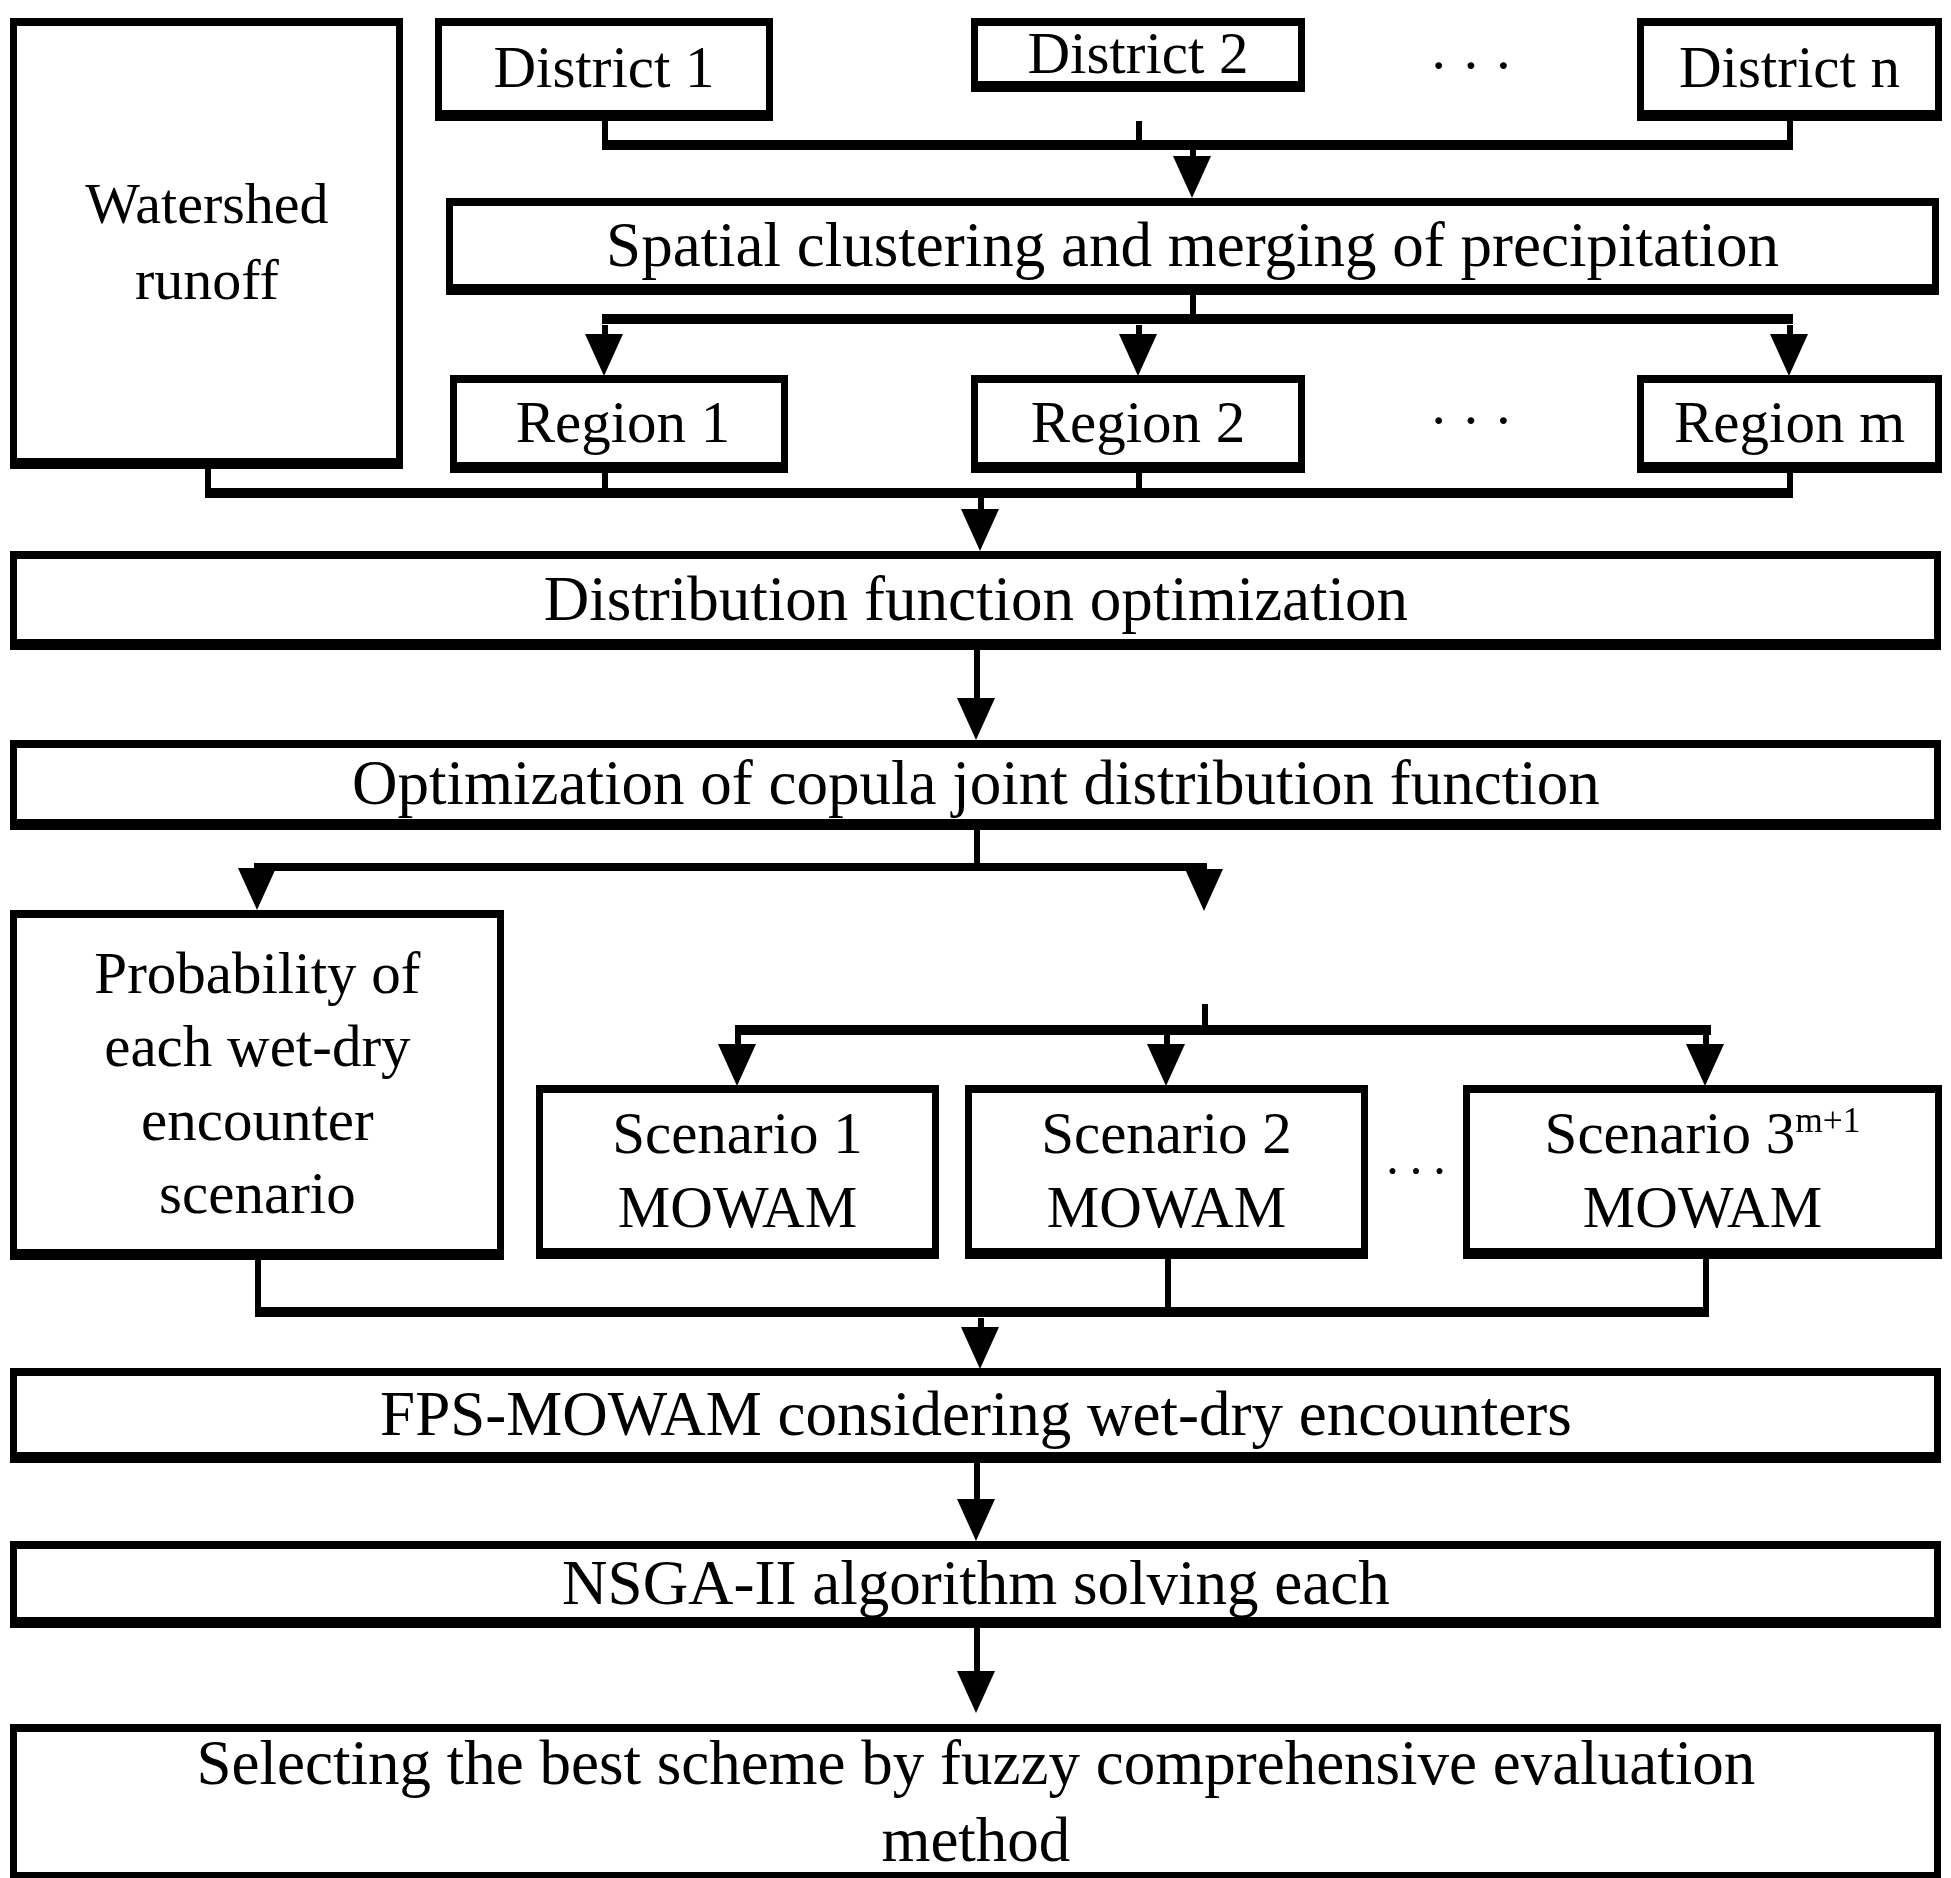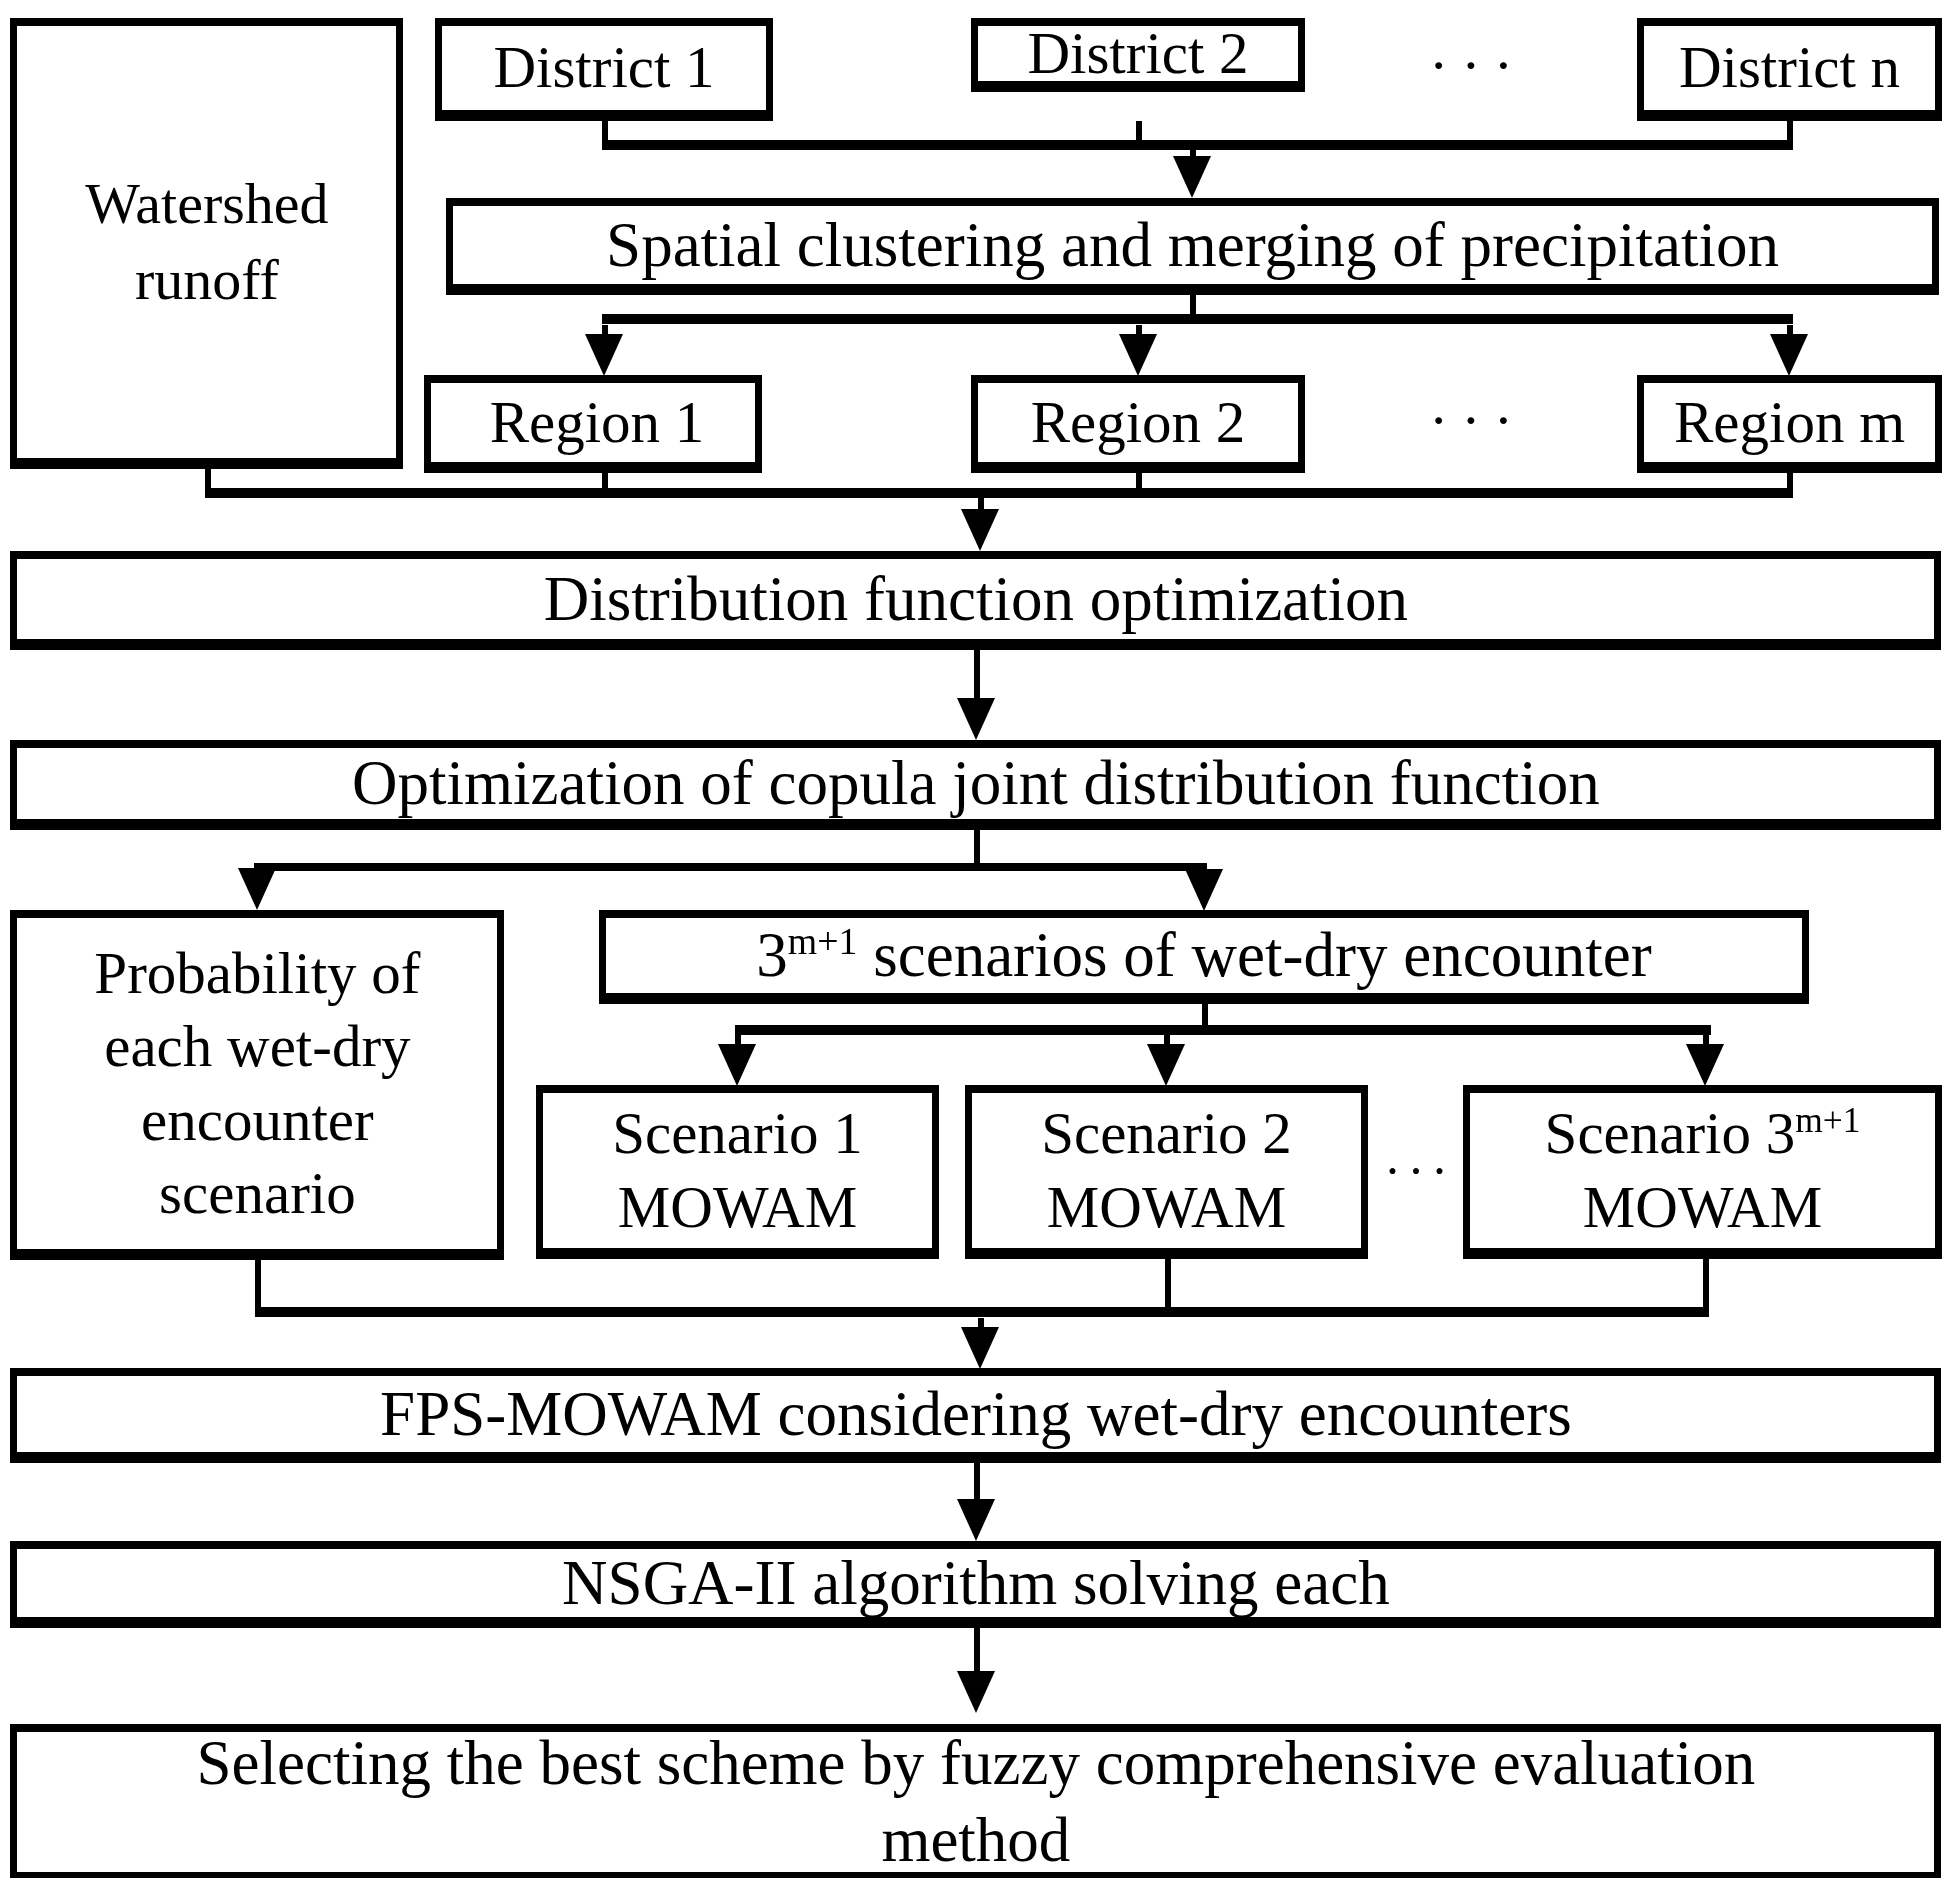--- a/index.html
+++ b/index.html
@@ -70,21 +70,21 @@
   </div>
   <div class="dots" style="left:1305px; top:18.4px; width:332px; height:95px;">···</div>
   <div class="box f74" style="left:1637px; top:18.4px; width:305px; height:103px;">
     <span>District n</span>
   </div>
 
   <div class="box f78" style="left:446px; top:198px; width:1493px; height:97px;">
     <span>Spatial clustering and merging of precipitation</span>
   </div>
 
-  <div class="box f74" style="left:424px; top:375px; width:338px; height:98px;padding-left:8px;">
+  <div class="box f74" style="left:450px; top:375px; width:338px; height:98px;padding-left:8px;">
     <span>Region 1</span>
   </div>
   <div class="box f74" style="left:971px; top:375px; width:334px; height:98px;">
     <span>Region 2</span>
   </div>
   <div class="dots" style="left:1305px; top:375px; width:332px; height:90px;">···</div>
   <div class="box f74" style="left:1637px; top:375px; width:305px; height:98px;">
     <span>Region m</span>
   </div>
 
@@ -96,25 +96,20 @@
     <span>Optimization of copula joint distribution function</span>
   </div>
 
   <div class="box f74" style="left:10.4px; top:910px; width:494px; height:350px; line-height:1.24;">
     <span class="lnrow">Probability of</span>
     <span class="lnrow">each wet-dry</span>
     <span class="lnrow">encounter</span>
     <span class="lnrow">scenario</span>
   </div>
 
-  <div class="box f78" style="left:599px; top:910px; width:1210px; height:94px;">
-    <span class="lnrow">
-      <span>3</span><span class="sp">m+1</span><span> scenarios of wet-dry encounter</span>
-    </span>
-  </div>
 
   <div class="box f74" style="left:536px; top:1085px; width:403px; height:174px; line-height:1.24;">
     <span class="lnrow">Scenario 1</span>
     <span class="lnrow">MOWAM</span>
   </div>
   <div class="box f74" style="left:965px; top:1085px; width:403px; height:174px; line-height:1.24;">
     <span class="lnrow">Scenario 2</span>
     <span class="lnrow">MOWAM</span>
   </div>
   <div class="dots" style="left:1364px; top:1107px; width:104px; height:128px; font-size:51px; letter-spacing:6.4px; text-indent:6.4px;">···</div>

